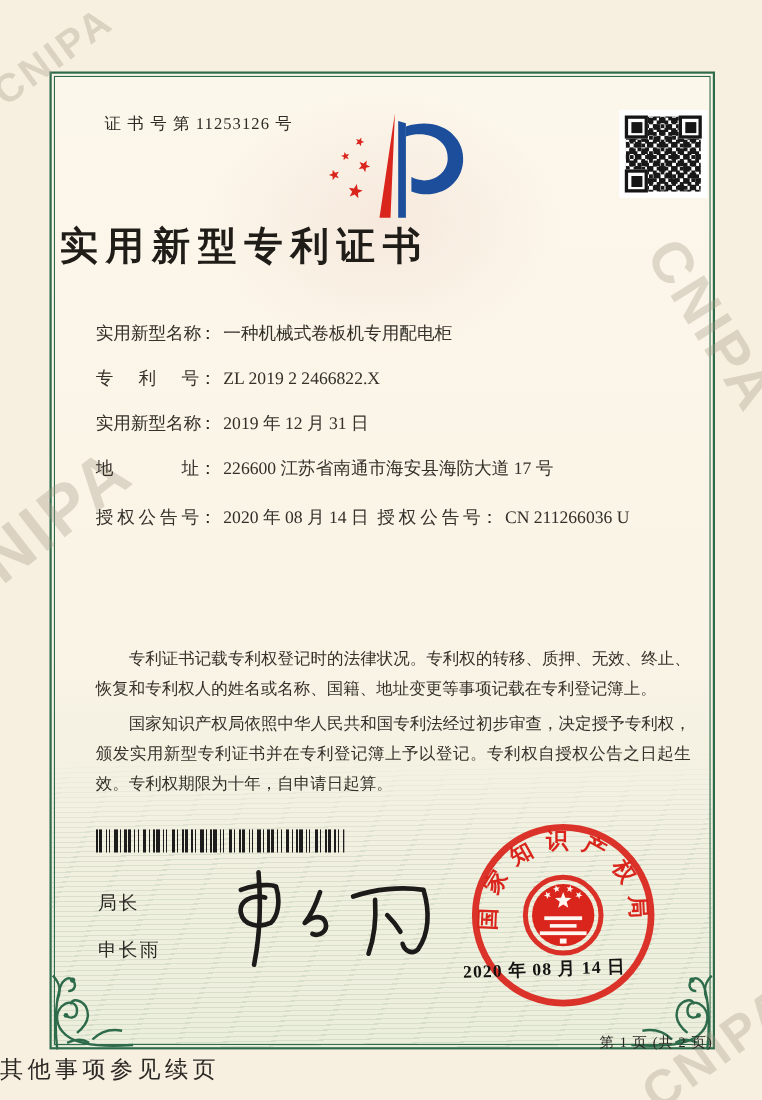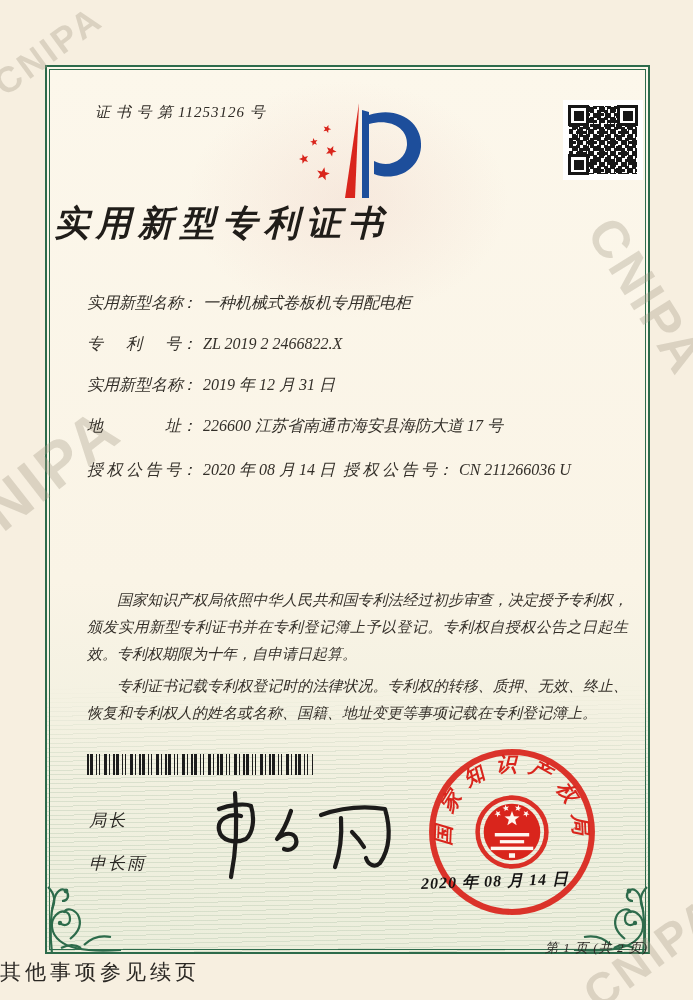--- a/index.html
+++ b/index.html
@@ -18,21 +18,20 @@
   .wm2{right:-40px;top:266px;font-size:52px;transform:rotate(58deg)}
   .wm3{left:-70px;top:448px;font-size:62px;transform:rotate(-38deg)}
   .wm4{right:-36px;bottom:20px;font-size:46px;transform:rotate(-36deg)}
   
   .frame{
     position:absolute;left:45px;top:65px;width:601px;height:885px;
     border:2px solid #2d6b4b;
     background:
       radial-gradient(230px 170px at 50% 15%, rgba(226,178,168,0.20), rgba(226,178,168,0) 70%),
       linear-gradient(180deg,#fcf7eb 0%,#faf4e6 58%,#f3f1e1 74%,#eceedc 100%);
-    font-style: italic;
   }
   .frame-inner{position:absolute;inset:2px;border:1px solid #2d6b4b;pointer-events:none}
   .waves{
     position:absolute;left:0;right:0;top:618px;bottom:0;
     background:repeating-linear-gradient(-1.2deg,
       rgba(104,146,112,0.17) 0px, rgba(104,146,112,0.17) 1px,
       rgba(104,146,112,0) 1px, rgba(104,146,112,0) 4.5px);
     -webkit-mask-image:linear-gradient(180deg,transparent 0,#000 90px);
     mask-image:linear-gradient(180deg,transparent 0,#000 90px);
   }
@@ -162,22 +161,22 @@
         </div>
         <div class="frow frow-addr">
           <span class="flabel">地址</span><span class="fcolon">：</span><span class="fvalue">226600 江苏省南通市海安县海防大道 17 号</span>
         </div>
         <div class="frow">
           <span><span class="flabel">授权公告号</span><span class="fcolon">：</span><span class="fvalue">2020 年 08 月 14 日</span></span><span class="fgroup2"><span class="flabel">授权公告号</span><span class="fcolon">：</span><span class="fvalue">CN 211266036 U</span></span>
         </div>
       </div>
 
       <div class="paras">
+        <p>专利证书记载专利权登记时的法律状况。专利权的转移、质押、无效、终止、恢复和专利权人的姓名或名称、国籍、地址变更等事项记载在专利登记簿上。</p>
         <p>国家知识产权局依照中华人民共和国专利法经过初步审查，决定授予专利权，颁发实用新型专利证书并在专利登记簿上予以登记。专利权自授权公告之日起生效。专利权期限为十年，自申请日起算。</p>
-        <p>专利证书记载专利权登记时的法律状况。专利权的转移、质押、无效、终止、恢复和专利权人的姓名或名称、国籍、地址变更等事项记载在专利登记簿上。</p>
       </div>
 
       <div class="barcode"></div>
 
       <div class="officer">
         <div>局长</div>
         <div class="officer-name">申长雨</div>
       </div>
 
       <svg class="signature" viewBox="0 0 216 100">

